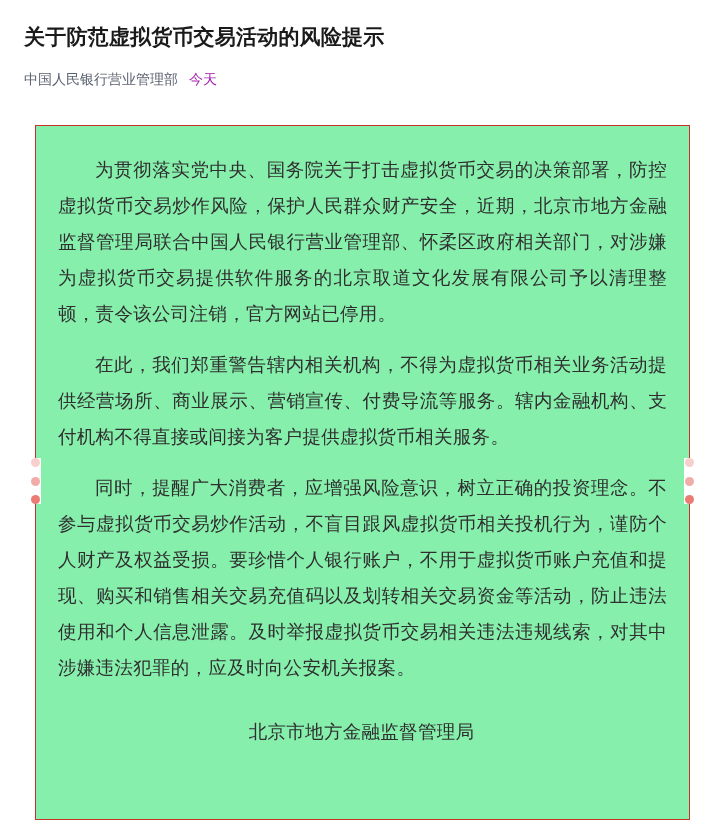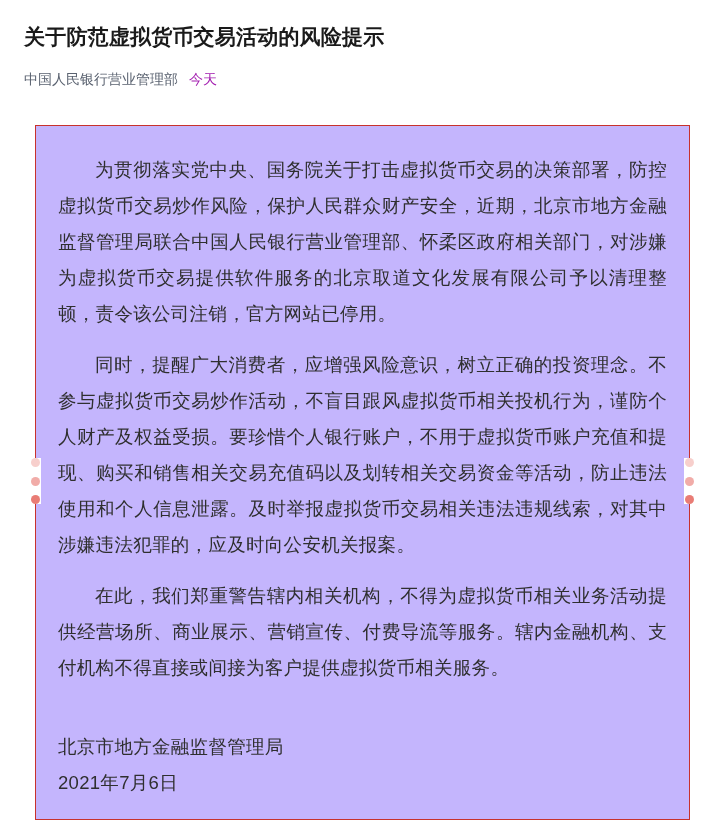--- a/index.html
+++ b/index.html
@@ -55,21 +55,21 @@
 
   
   .notice-frame {
     position: absolute;
     left: 35px;
     top: 125px;
     width: 655px;
     height: 695px;
     box-sizing: border-box;
     border: 1.5px solid #c8322c;
-    background: #c4b5fd;
+    background: #86efac;
   }
 
   .notice-inner {
     padding: 26px 22px 20px 22px;
     box-sizing: border-box;
   }
 
   .notice-para {
     font-size: 18.5px;
     line-height: 36px;
@@ -78,22 +78,22 @@
     text-indent: 2em;
     text-align: justify;
     text-justify: inter-ideograph;
     letter-spacing: 0.3px;
   }
   .notice-para:last-of-type {
     margin-bottom: 0;
   }
 
   .signature {
-    margin-top: 43px;
-    text-align: left;
+    margin-top: 28px;
+    text-align: center;
     padding-right: 2px;
   }
   .signature-line {
     font-size: 18.5px;
     line-height: 36px;
     color: #2f2f2f;
     letter-spacing: 0.3px;
   }
 
   
@@ -144,23 +144,22 @@
     </div>
 
     <div class="dot-strip right">
       <span class="dot d1" style="background-color: rgb(232, 117, 110);"></span>
       <span class="dot d2" style="background-color: rgb(232, 117, 110);"></span>
       <span class="dot d3" style="background-color: rgb(232, 117, 110);"></span>
     </div>
 
     <div class="notice-inner">
       <p class="notice-para">为贯彻落实党中央、国务院关于打击虚拟货币交易的决策部署，防控虚拟货币交易炒作风险，保护人民群众财产安全，近期，北京市地方金融监督管理局联合中国人民银行营业管理部、怀柔区政府相关部门，对涉嫌为虚拟货币交易提供软件服务的北京取道文化发展有限公司予以清理整顿，责令该公司注销，官方网站已停用。</p>
+      <p class="notice-para">在此，我们郑重警告辖内相关机构，不得为虚拟货币相关业务活动提供经营场所、商业展示、营销宣传、付费导流等服务。辖内金融机构、支付机构不得直接或间接为客户提供虚拟货币相关服务。</p>
       <p class="notice-para">同时，提醒广大消费者，应增强风险意识，树立正确的投资理念。不参与虚拟货币交易炒作活动，不盲目跟风虚拟货币相关投机行为，谨防个人财产及权益受损。要珍惜个人银行账户，不用于虚拟货币账户充值和提现、购买和销售相关交易充值码以及划转相关交易资金等活动，防止违法使用和个人信息泄露。及时举报虚拟货币交易相关违法违规线索，对其中涉嫌违法犯罪的，应及时向公安机关报案。</p>
-      <p class="notice-para">在此，我们郑重警告辖内相关机构，不得为虚拟货币相关业务活动提供经营场所、商业展示、营销宣传、付费导流等服务。辖内金融机构、支付机构不得直接或间接为客户提供虚拟货币相关服务。</p>
 
       <div class="signature">
         <div class="signature-line">北京市地方金融监督管理局</div>
-        <div class="signature-line">2021年7月6日</div>
       </div>
     </div>
 
   </div>
 </div>
 
 </body></html>

